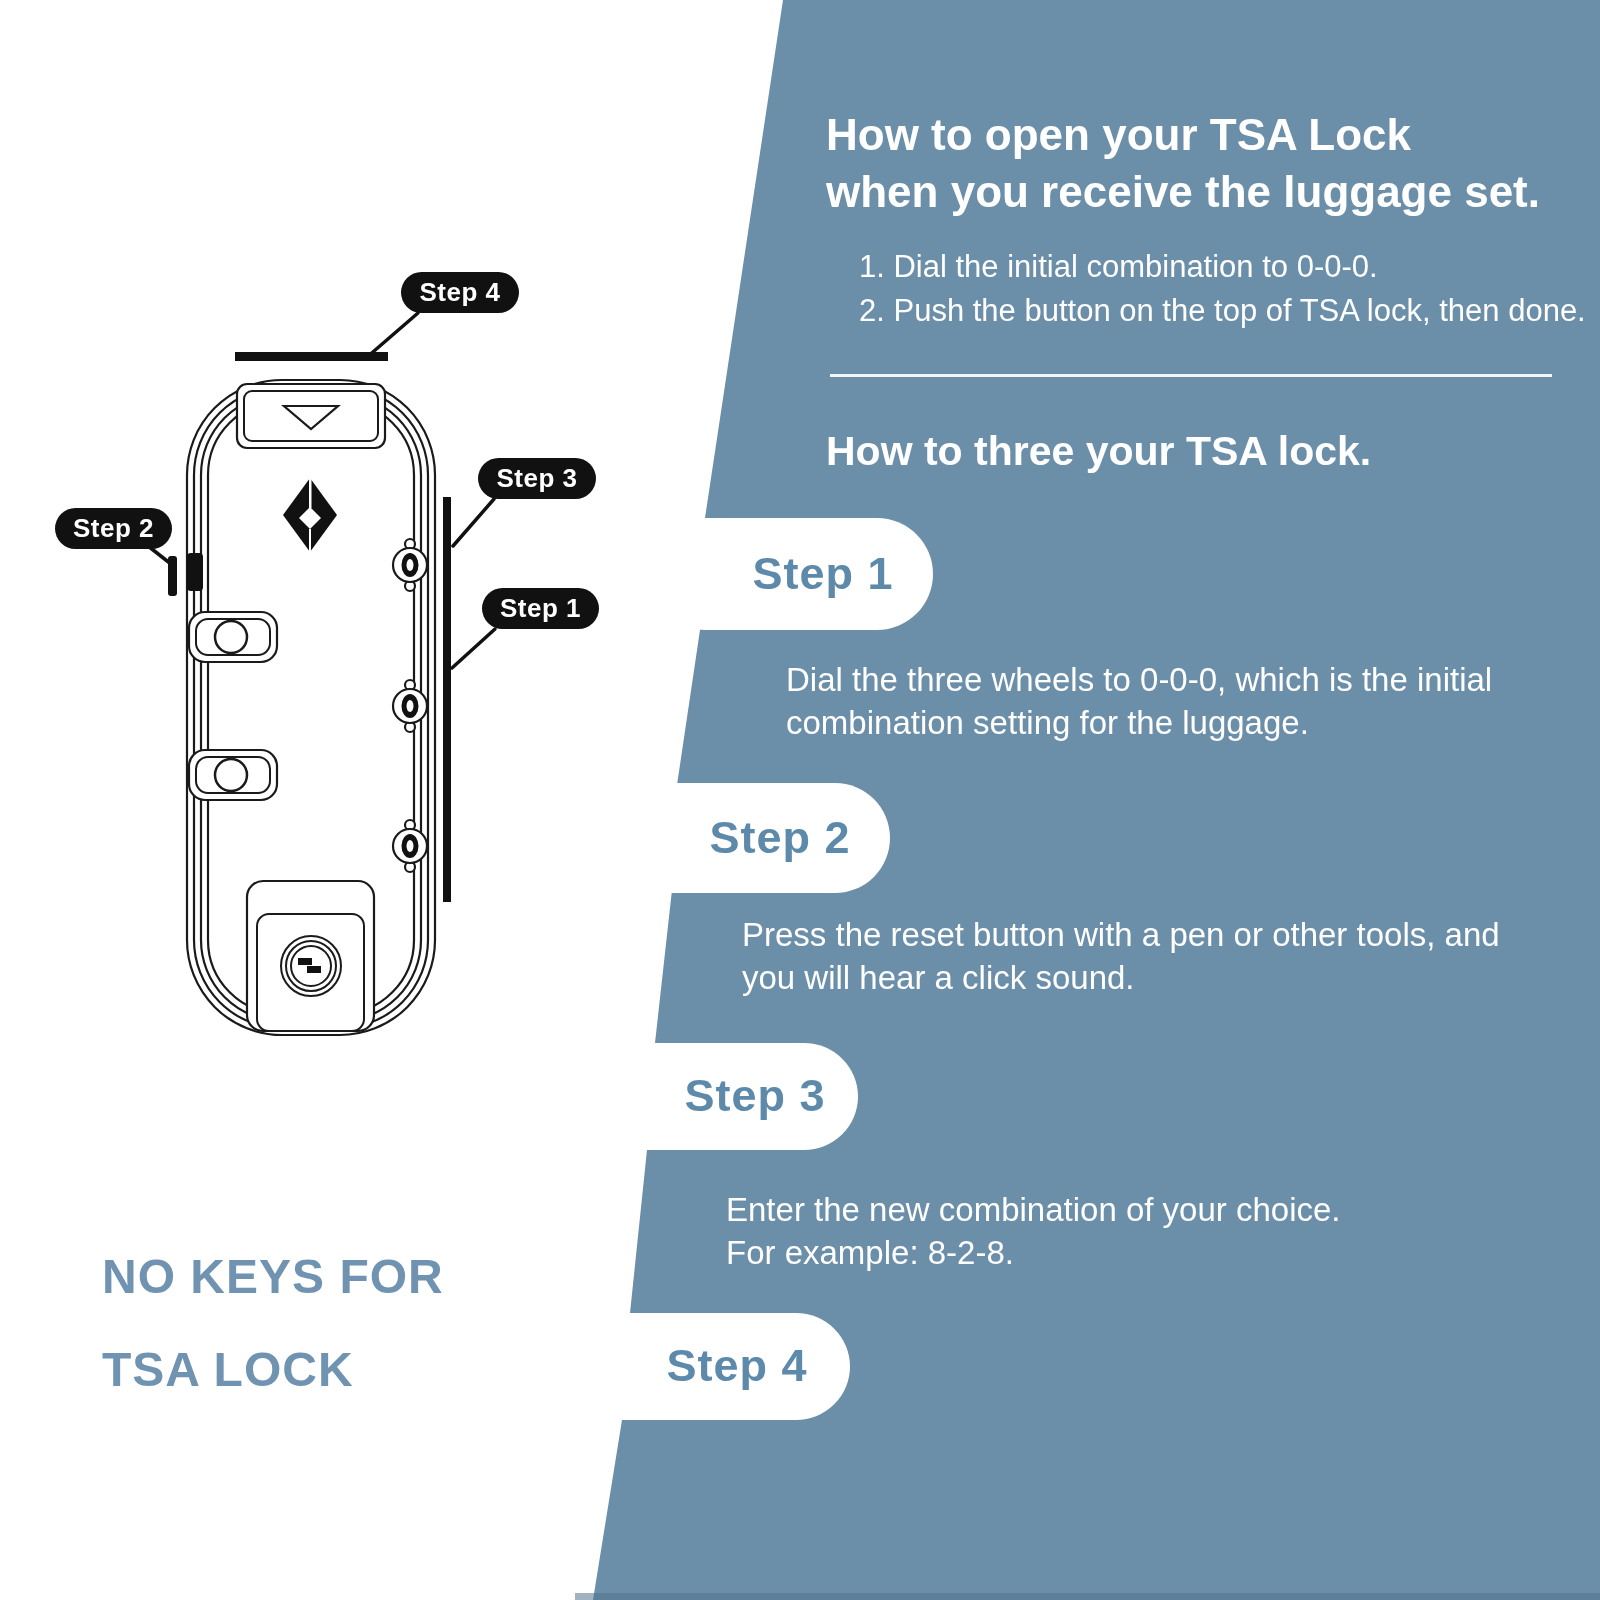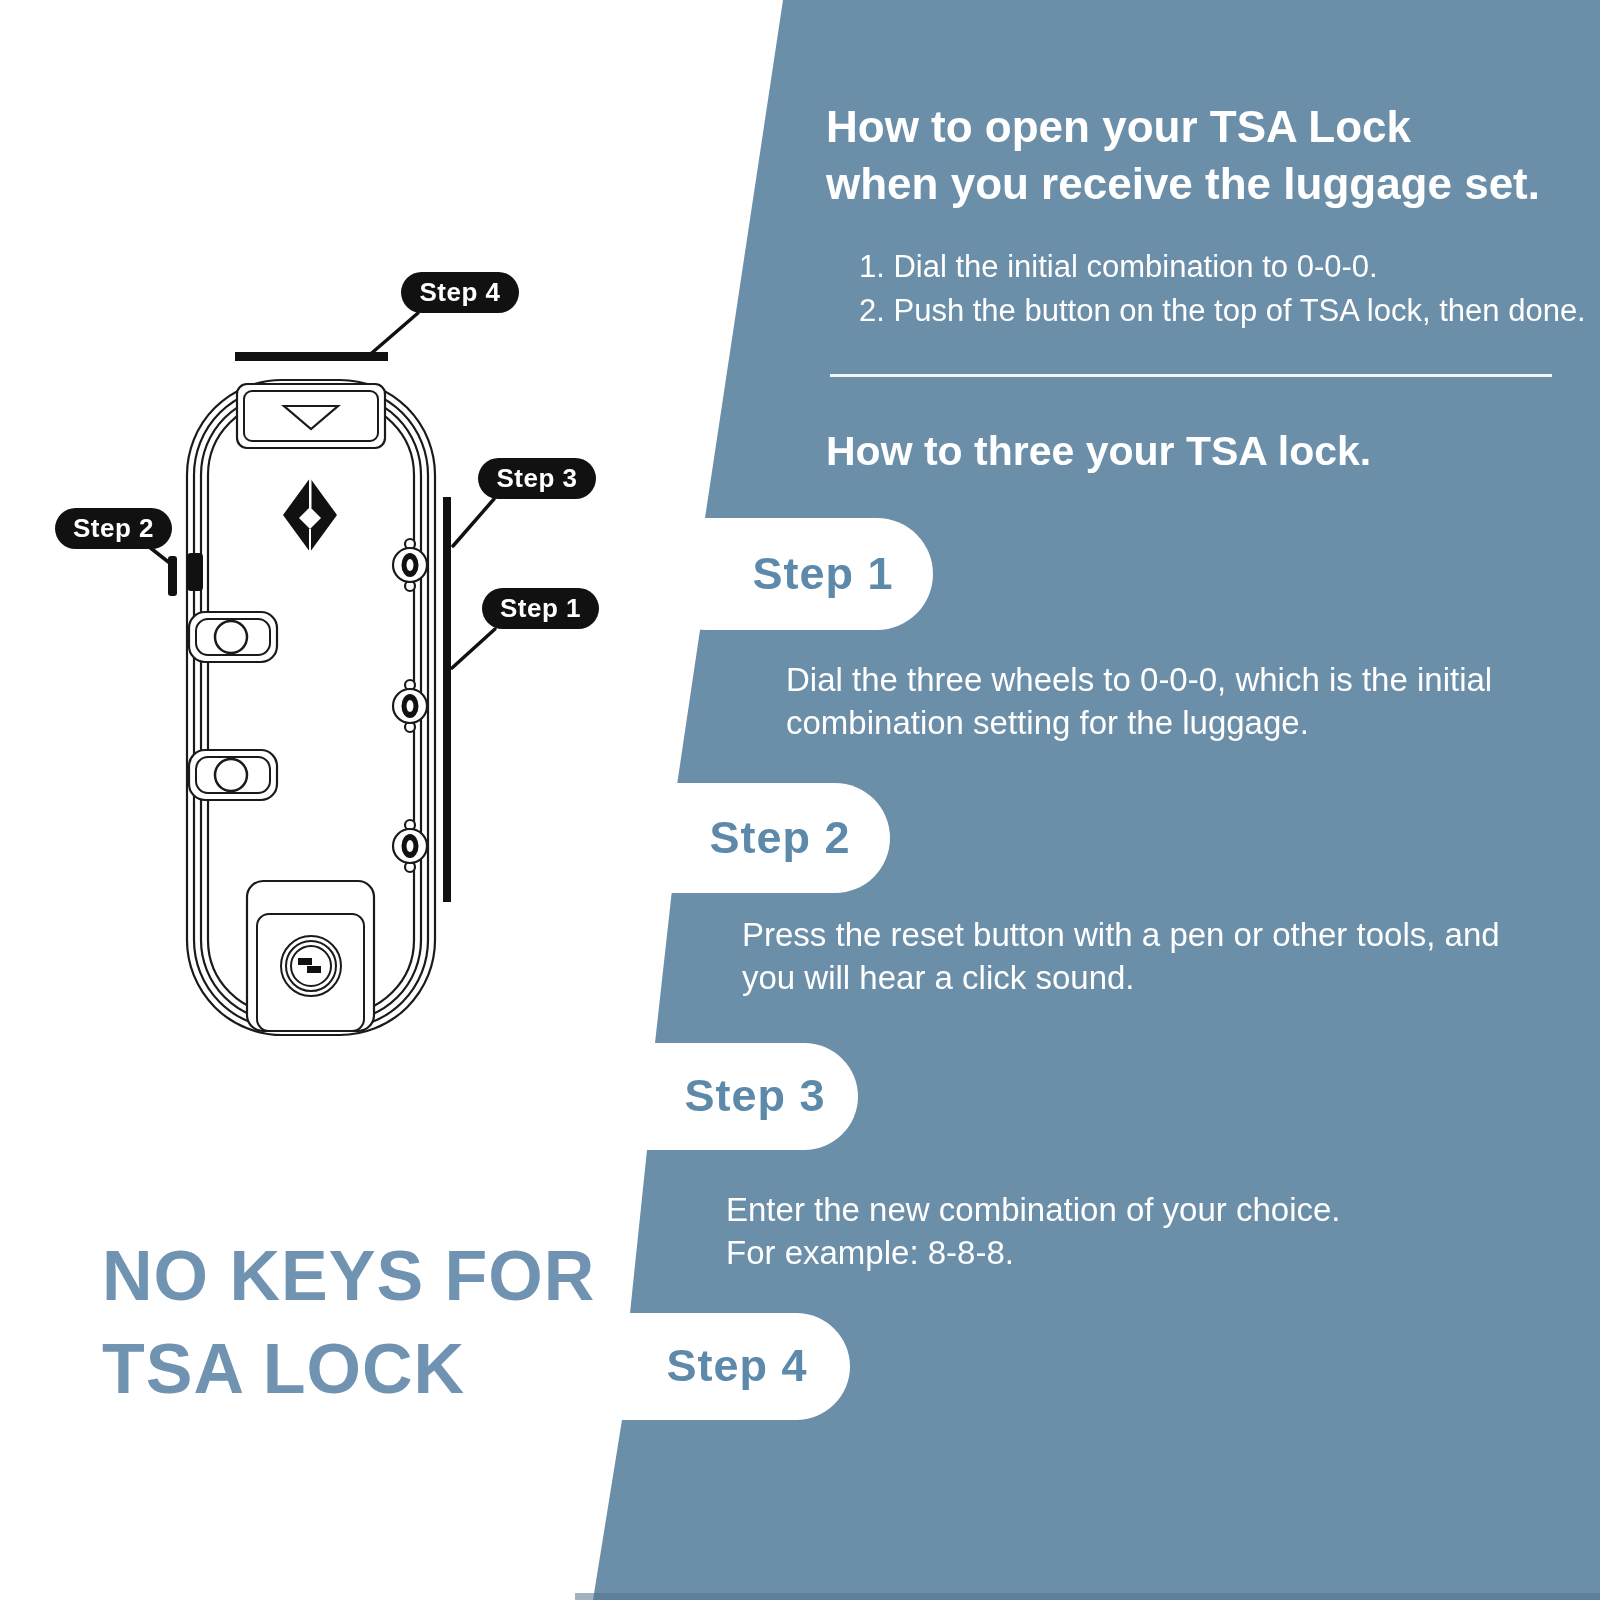--- a/index.html
+++ b/index.html
@@ -3,21 +3,21 @@
 <meta charset="utf-8">
 <style>
   html,body{margin:0;padding:0;background:#ffffff;}
   .canvas{
     position:relative; width:1600px; height:1600px; overflow:hidden;
     background:#ffffff; font-family:"Liberation Sans", sans-serif;
   }
   .abs{position:absolute;}
   svg{display:block;}
   .h1{
-    left:826px; top:98px; width:720px;
+    left:826px; top:106px; width:720px;
     font-size:44px; font-weight:bold; line-height:57px;
     color:#ffffff; white-space:pre-line;
   }
   .h2{
     left:826px; top:428px; width:700px;
     font-size:41px; font-weight:bold; color:#ffffff;
   }
   .open-item{
     left:815px; width:760px; font-size:31px; color:#ffffff; line-height:38px;margin-left:44px;
   }
@@ -33,21 +33,21 @@
     font-size:33px; line-height:43px; color:#ffffff; white-space:pre-line;
   }
   .callout{
     height:41px; background:#111111; border-radius:21px;
     color:#ffffff; font-size:26px; font-weight:bold;
     display:flex; align-items:center; justify-content:center;
     letter-spacing:0.5px;
   }
   .tagline{
     left:102px; top:1230px; width:560px;
-    font-size:70px; font-weight:bold; line-height:93px;
+    font-size:48px; font-weight:bold; line-height:93px;
     color:#6f93b1; white-space:pre-line; letter-spacing:1px;
   }
 </style>
 </head>
 <body>
 
 <div class="canvas">
 
   <svg class="abs" style="left:0;top:0;" width="1600" height="1600" viewBox="0 0 1600 1600">
 
@@ -146,21 +146,21 @@
   <div class="abs step-label" style="left:703px; top:548px;">Step 1</div>
   <div class="abs step-label" style="left:660px; top:812px;">Step 2</div>
   <div class="abs step-label" style="left:635px; top:1070px;">Step 3</div>
   <div class="abs step-label" style="left:617px; top:1340px;">Step 4</div>
 
   <div class="abs step-body" style="left:786px; top:658px;  width:790px;">Dial the three wheels to 0-0-0, which is the initial
 combination setting for the luggage.</div>
   <div class="abs step-body" style="left:742px; top:913px;  width:820px;">Press the reset button with a pen or other tools, and
 you will hear a click sound.</div>
   <div class="abs step-body" style="left:726px; top:1188px; width:820px;">Enter the new combination of your choice.
-For example: 8-8-8.</div>
+For example: 8-2-8.</div>
 
   <div class="abs callout" style="left:482px; top:588px; width:117px;">Step 1</div>
   <div class="abs callout" style="left:55px;  top:508px; width:117px;">Step 2</div>
   <div class="abs callout" style="left:478px; top:458px; width:118px;">Step 3</div>
   <div class="abs callout" style="left:401px; top:272px; width:118px;">Step 4</div>
 
   <div class="abs tagline">NO KEYS FOR
 TSA LOCK</div>
 
 </div>

